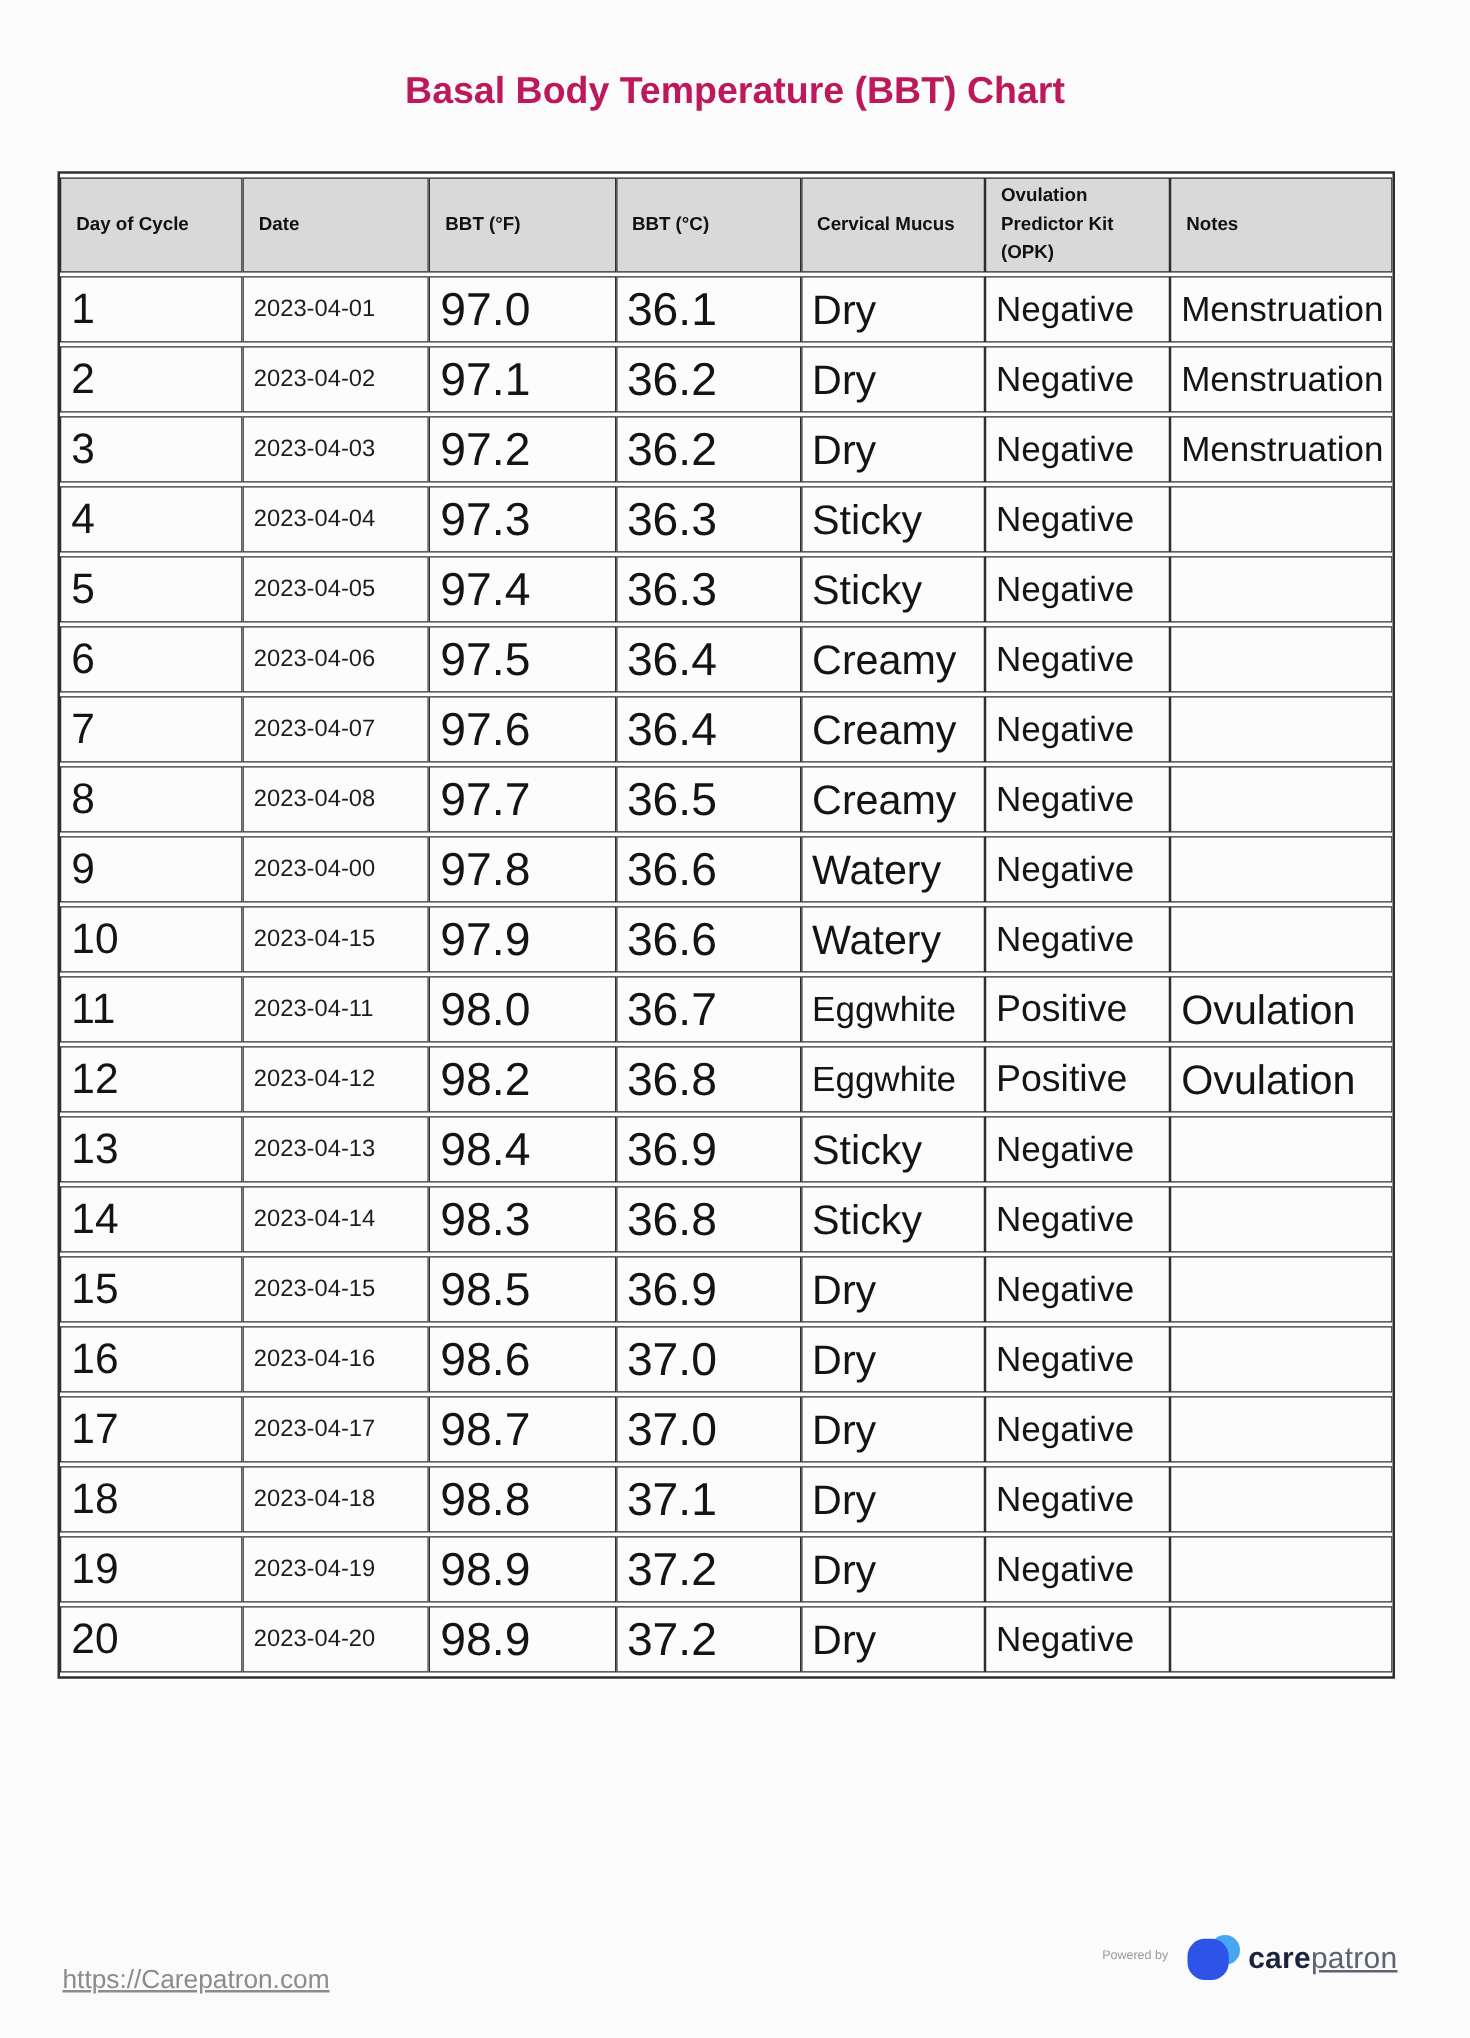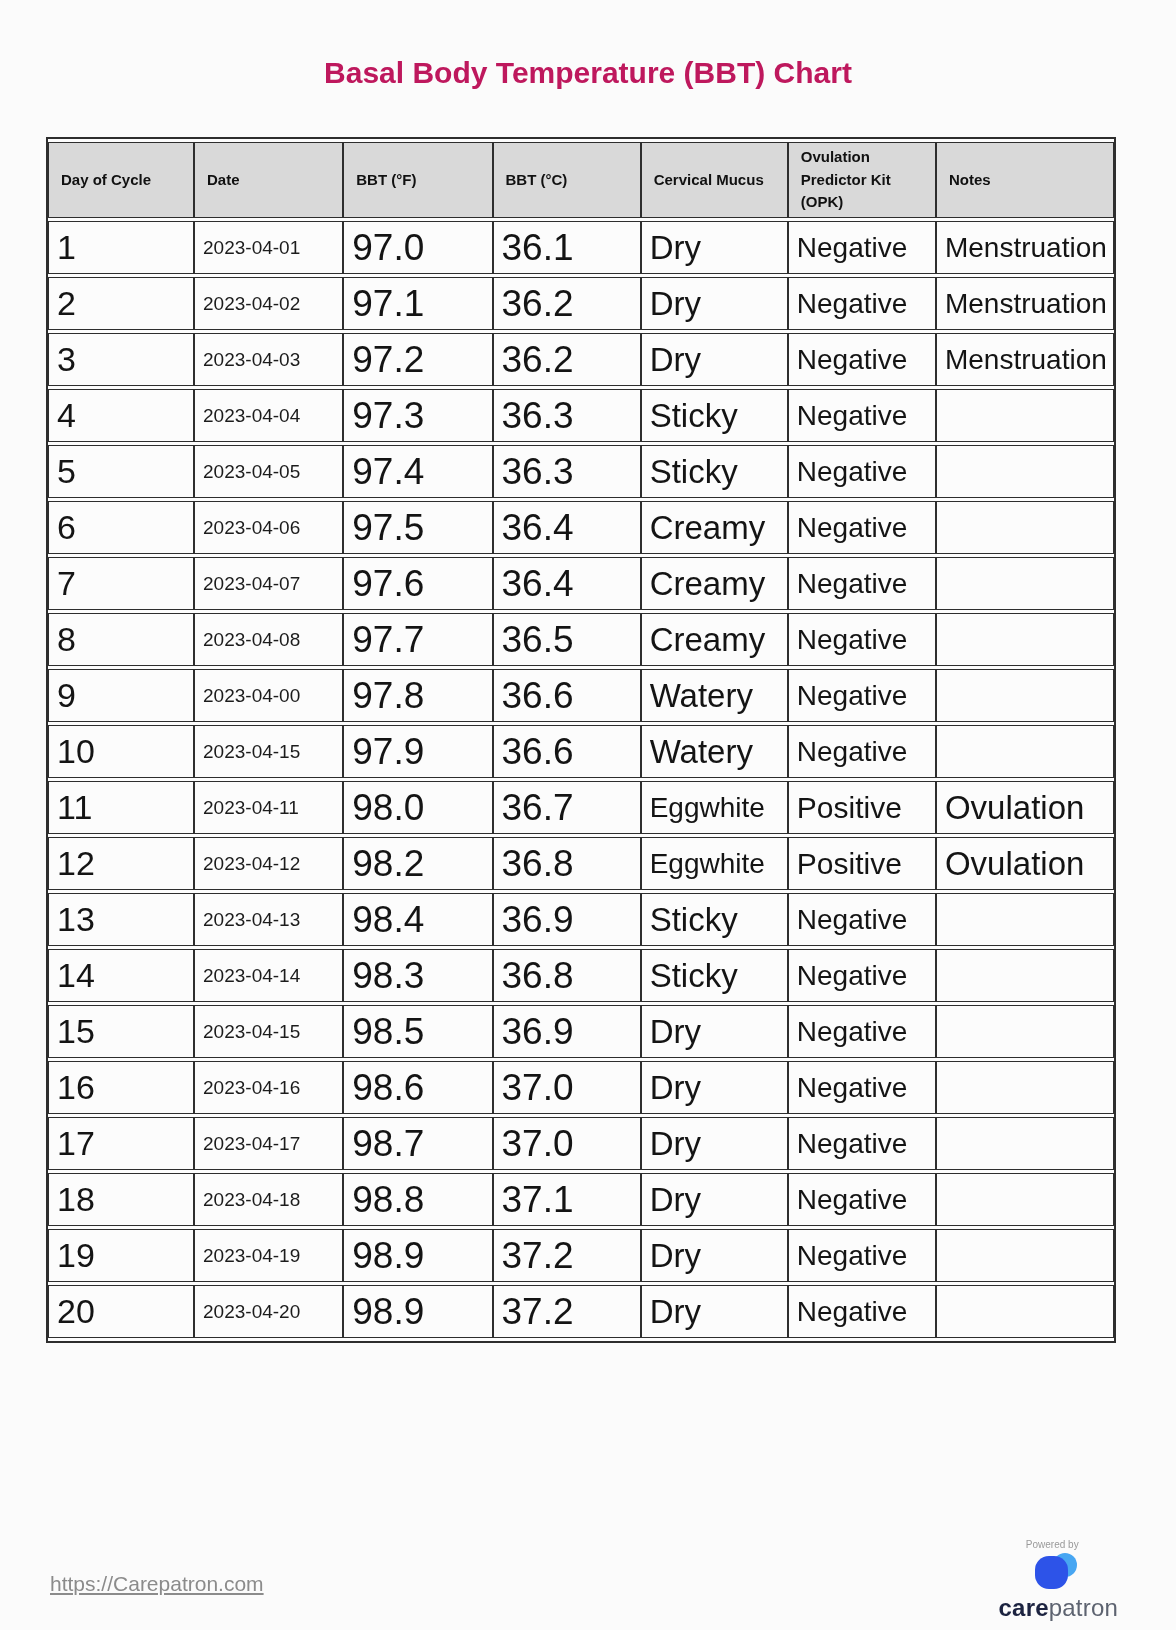--- a/index.html
+++ b/index.html
@@ -78,29 +78,29 @@
   .fs-30{font-size:30px;}
   .fs-24{font-size:28px;margin-top:34px;}
 
   .footer-link{
     position:absolute;left:50px;top:1560px;
     font-size:21px;color:#8b8b8b;
     text-decoration:underline;cursor:pointer;margin-top:12px;
   }
   .brand{
     position:absolute;right:58px;top:1545px;
-    display:flex;align-items:center;flex-direction:column;
+    display:flex;align-items:center;
   }
   .brand .powered{
     font-size:10px;color:#9a9a9a;margin-right:12px;margin-top:-6px;
   }
   .brand .mark{display:block;margin-right:6px;}
   .brand .word{font-size:24px;letter-spacing:.2px;}
   .brand .word .care{font-weight:bold;color:#1c2340;}
-  .brand .word .patron{font-weight:normal;color:#5d6370;}
+  .brand .word .patron{font-weight:normal;color:#5d6370;text-decoration:underline;}
 </style>
 </head>
 <body>
 
 <div class="page">
 
   <h1 class="title">Basal Body Temperature (BBT) Chart</h1>
 
 
   <table class="bbt">

